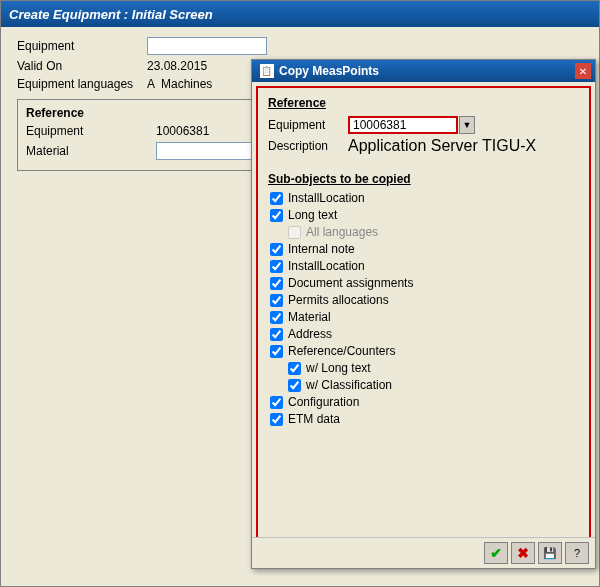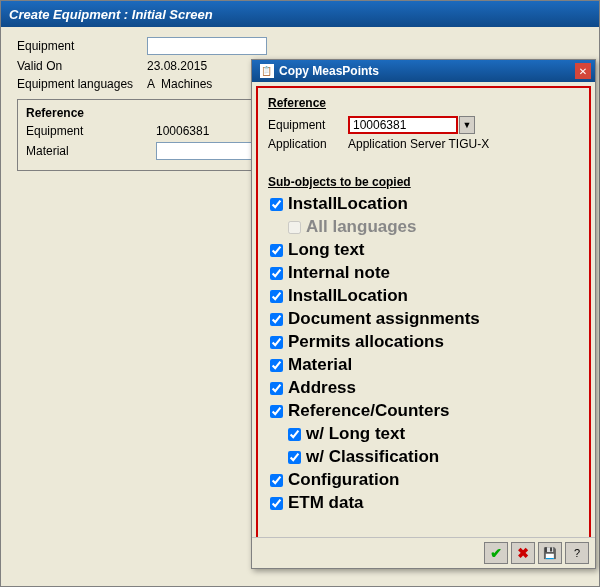--- a/index.html
+++ b/index.html
@@ -157,21 +157,21 @@
       align-items: center;
       margin-bottom: 3px;
     }
 
     .ref-label {
       width: 80px;
       font-size: 12px;
     }
 
     .ref-value {
-      font-size: 12px;
+      font-size: 16px;
     }
 
     .ref-input {
       border: 2px solid #cc0000;
       background: white;
       padding: 1px 3px;
       font-size: 12px;
       height: 18px;
       width: 110px;
     }
@@ -185,21 +185,21 @@
       font-size: 9px;
       display: inline-flex;
       align-items: center;
       justify-content: center;
       margin-left: 1px;
     }
 
     .subobjects-title {
       font-size: 12px;
       font-weight: bold;
-      margin: 24px 0 5px 0;
+      margin: 17px 0 5px 0;
       text-decoration: underline;
     }
 
     .checkbox-row {
       display: flex;
       align-items: center;
       margin-bottom: 3px;
       padding-left: 2px;
     }
 
@@ -208,23 +208,22 @@
     }
 
     .checkbox-row input[type="checkbox"] {
       width: 13px;
       height: 13px;
       margin-right: 5px;
       cursor: pointer;
     }
 
     .checkbox-label {
-      font-size: 17px;
+      font-size: 12px;
       color: #000;
-      font-weight: bold;
     }
 
     .checkbox-label.disabled {
       color: #888;
     }
 
     
     .dialog-footer {
       position: absolute;
       bottom: 0;
@@ -307,40 +306,40 @@
       <div class="ref-group">
         <div class="dialog-section-title">Reference</div>
 
         <div class="ref-row">
           <span class="ref-label">Equipment</span>
           <input class="ref-input" type="text" value="10006381" style="">
           <button class="ref-input-btn">▼</button>
         </div>
 
         <div class="ref-row">
-          <span class="ref-label">Application</span>
+          <span class="ref-label">Description</span>
           <span class="ref-value">Application Server TIGU-X</span>
         </div>
       </div>
 
       <div>
         <div class="subobjects-title">Sub-objects to be copied</div>
 
         <div id="checkboxes-container">
             <div class="checkbox-row">
               <input type="checkbox" checked="" style="">
               <span class="checkbox-label">InstallLocation</span>
             </div>
+            <div class="checkbox-row">
+              <input type="checkbox" checked="" style="">
+              <span class="checkbox-label">Long text</span>
+            </div>
             <div class="checkbox-row indented">
               <input type="checkbox" disabled="" style="">
               <span class="checkbox-label disabled">All languages</span>
-            </div>
-            <div class="checkbox-row">
-              <input type="checkbox" checked="" style="">
-              <span class="checkbox-label">Long text</span>
             </div>
             <div class="checkbox-row">
               <input type="checkbox" checked="" style="">
               <span class="checkbox-label">Internal note</span>
             </div>
             <div class="checkbox-row">
               <input type="checkbox" checked="" style="">
               <span class="checkbox-label">InstallLocation</span>
             </div>
             <div class="checkbox-row">

